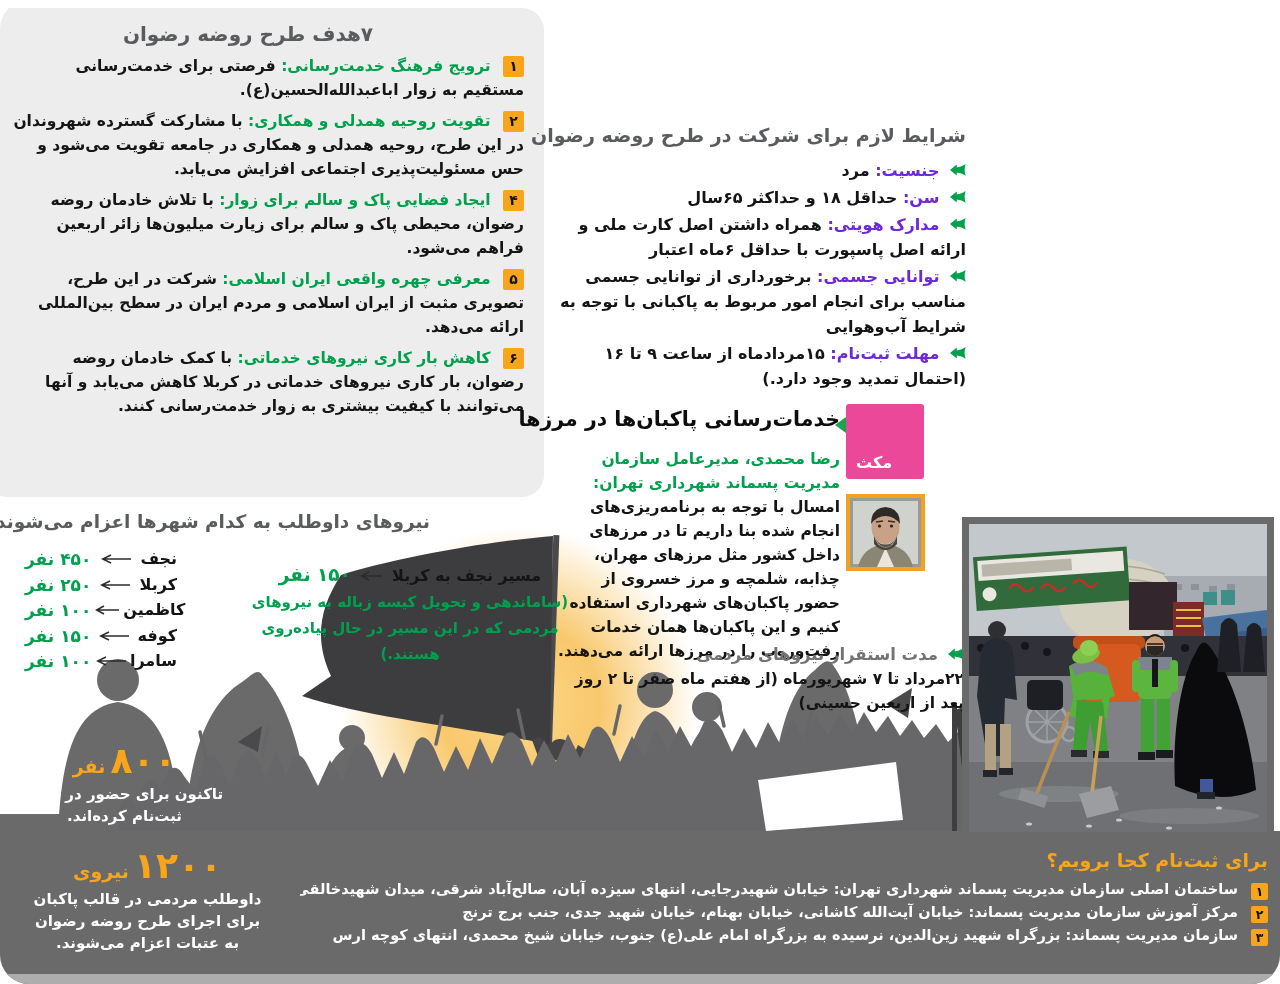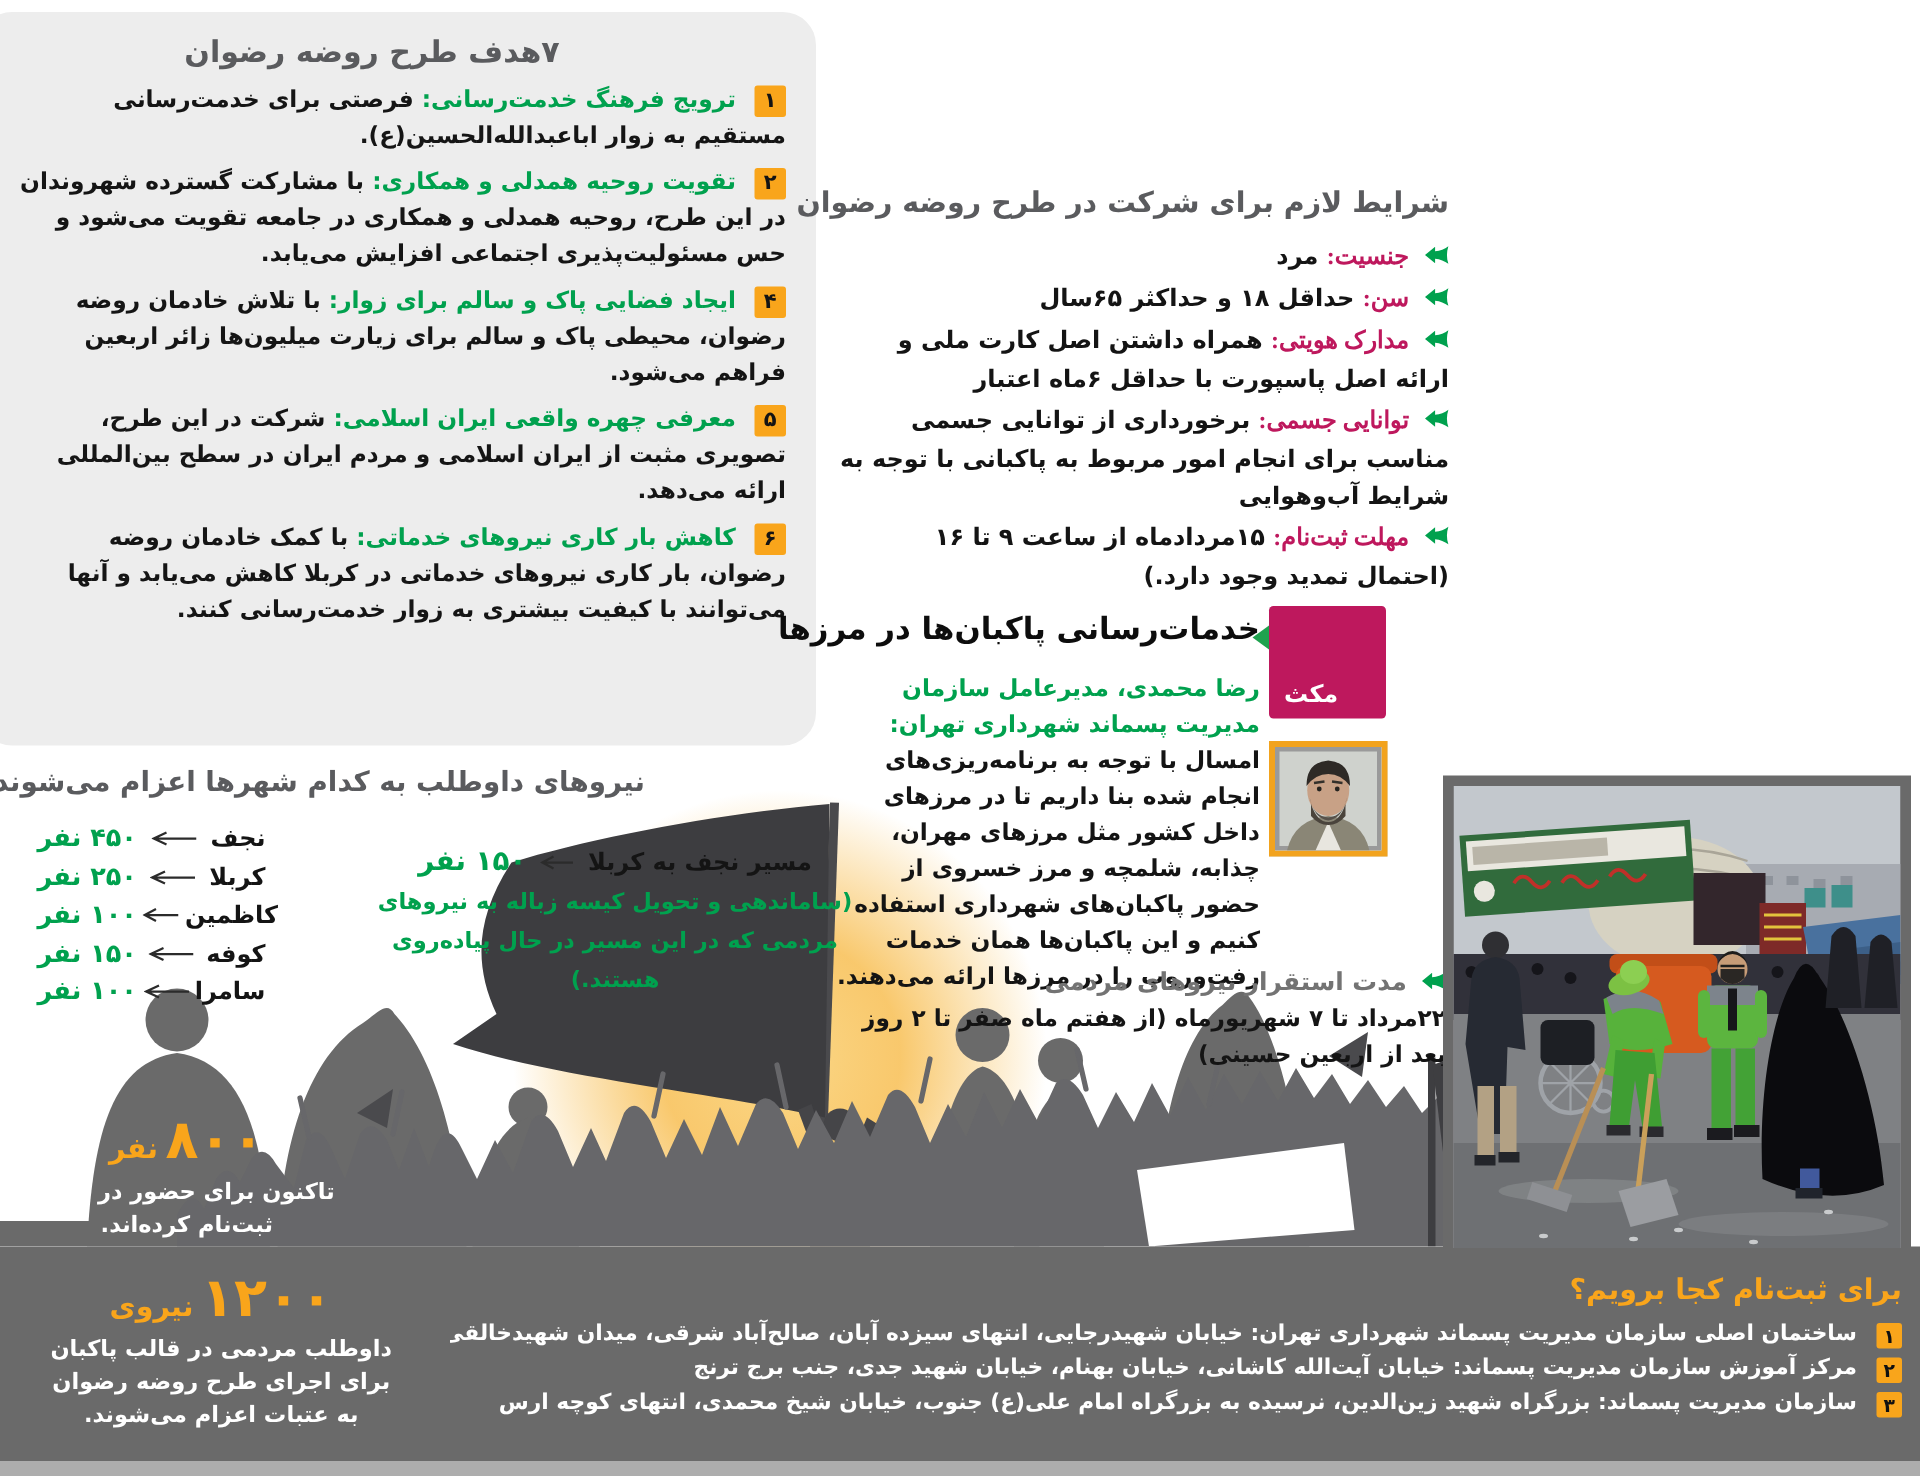--- a/index.html
+++ b/index.html
@@ -1,43 +1,43 @@
 <!DOCTYPE html>
 <html lang="fa" dir="rtl"><head>
 <meta charset="utf-8">
 <style>
   html,body{margin:0;padding:0;background:#fff;}
   #page{position:relative;width:1280px;height:984px;background:#fff;overflow:hidden;
-        font-family:"DejaVu Sans",sans-serif;direction:rtl;}
+        font-family:"DejaVu Sans",sans-serif;direction:rtl;border-radius:29px;}
   #page *{box-sizing:border-box;}
   .abs{position:absolute;}
 
   
   #goals-box{left:-14px;top:8px;width:558px;height:489px;background:#EDEDED;
              border-radius:22px;padding:12px 20px 0 26px;overflow:hidden;}
   .goals-title{text-align:center;font-size:20px;font-weight:bold;color:#5A5B5E;margin:2px 40px 8px 0;}
   .goal-item{font-size:15.5px;line-height:24px;font-weight:bold;color:#151515;
              text-align:right;margin-bottom:7px;}
   .num-badge{display:inline-block;width:21px;height:21px;background:#F9A51B;color:#141414;
              text-align:center;line-height:21px;font-size:14px;border-radius:2px;margin-left:7px;}
   .goal-lead{color:#00A14E;}
 
   
   #conditions{left:558px;top:124px;width:408px;text-align:right;}
   .cond-title{font-size:19px;font-weight:bold;color:#5A5B5E;text-align:center;
               padding-left:100px;margin-bottom:12px;white-space:nowrap;}
   .cond-item{font-size:16px;line-height:25px;font-weight:bold;color:#141414;margin-bottom:2px;}
-  .cond-label{color:#be185d;font-family:Liberation Serif, serif;}
+  .cond-label{color:#6d28d9;}
   .bullet-ic{display:inline-block;width:16px;height:14px;margin-left:5px;vertical-align:-1px;}
   .bullet-ic svg{display:block;width:16px;height:14px;fill:#00A14E;}
 
   
   #pause-title{left:556px;top:407px;width:284px;text-align:right;font-size:20.5px;
                font-weight:bold;color:#0d0d0d;white-space:nowrap;}
-  #pause-tag{left:846px;top:404px;width:78px;height:75px;background:#be185d;border-radius:3px;}
+  #pause-tag{left:846px;top:404px;width:78px;height:75px;background:#ec4899;border-radius:3px;}
   #pause-tag .tail{position:absolute;left:-11px;top:13px;width:0;height:0;
                    border-top:8px solid transparent;border-bottom:8px solid transparent;
                    border-right:11px solid #1FA24F;}
   #pause-tag .tag-label{position:absolute;left:10px;bottom:7px;color:#fff;font-size:16px;font-weight:bold;}
   #pause-quote{left:556px;top:447px;width:284px;text-align:right;font-size:15.5px;
                line-height:24px;font-weight:bold;color:#141414;}
   .speaker{color:#00A14E;}
   #portrait{left:846px;top:494px;width:79px;height:77px;border:4px solid #F2A31E;background:#cfd2cd;}
   #portrait svg{display:block;width:100%;height:100%;}
 

